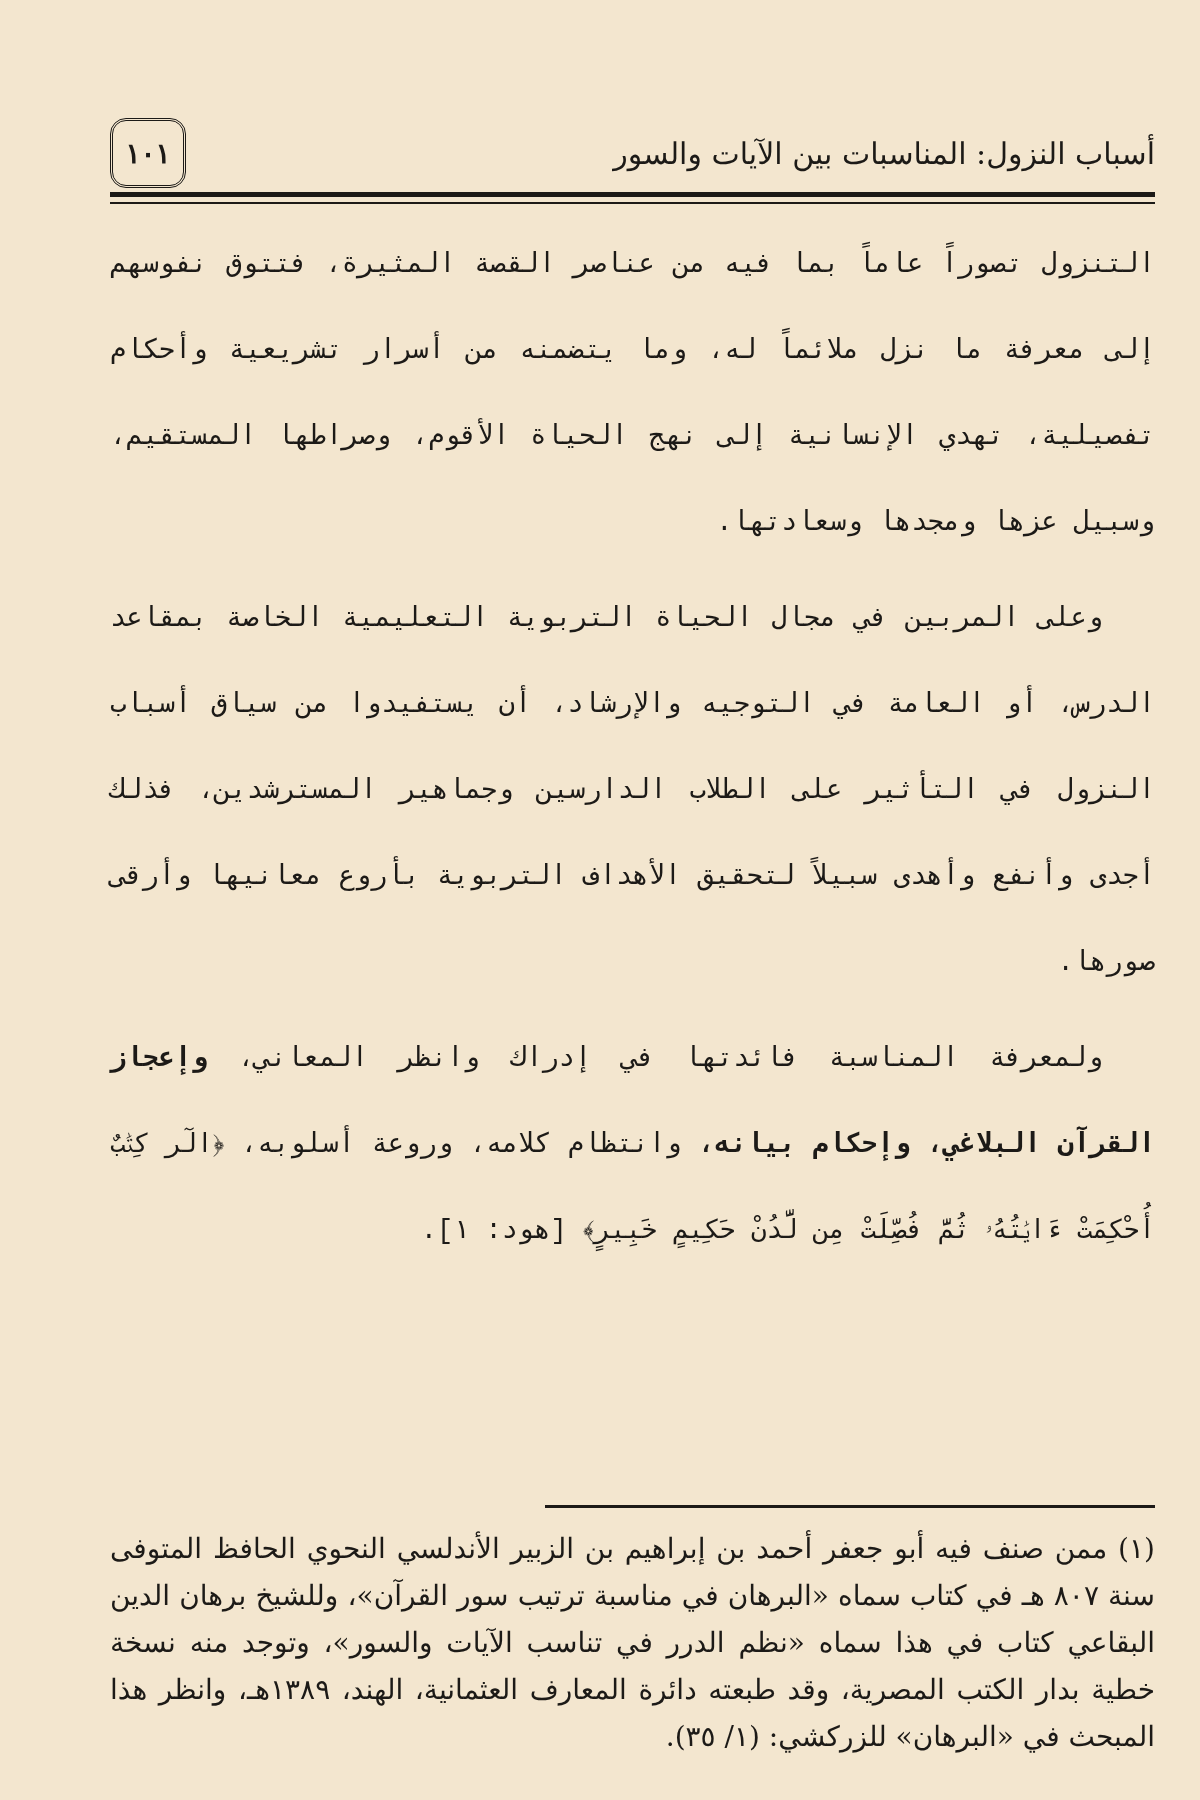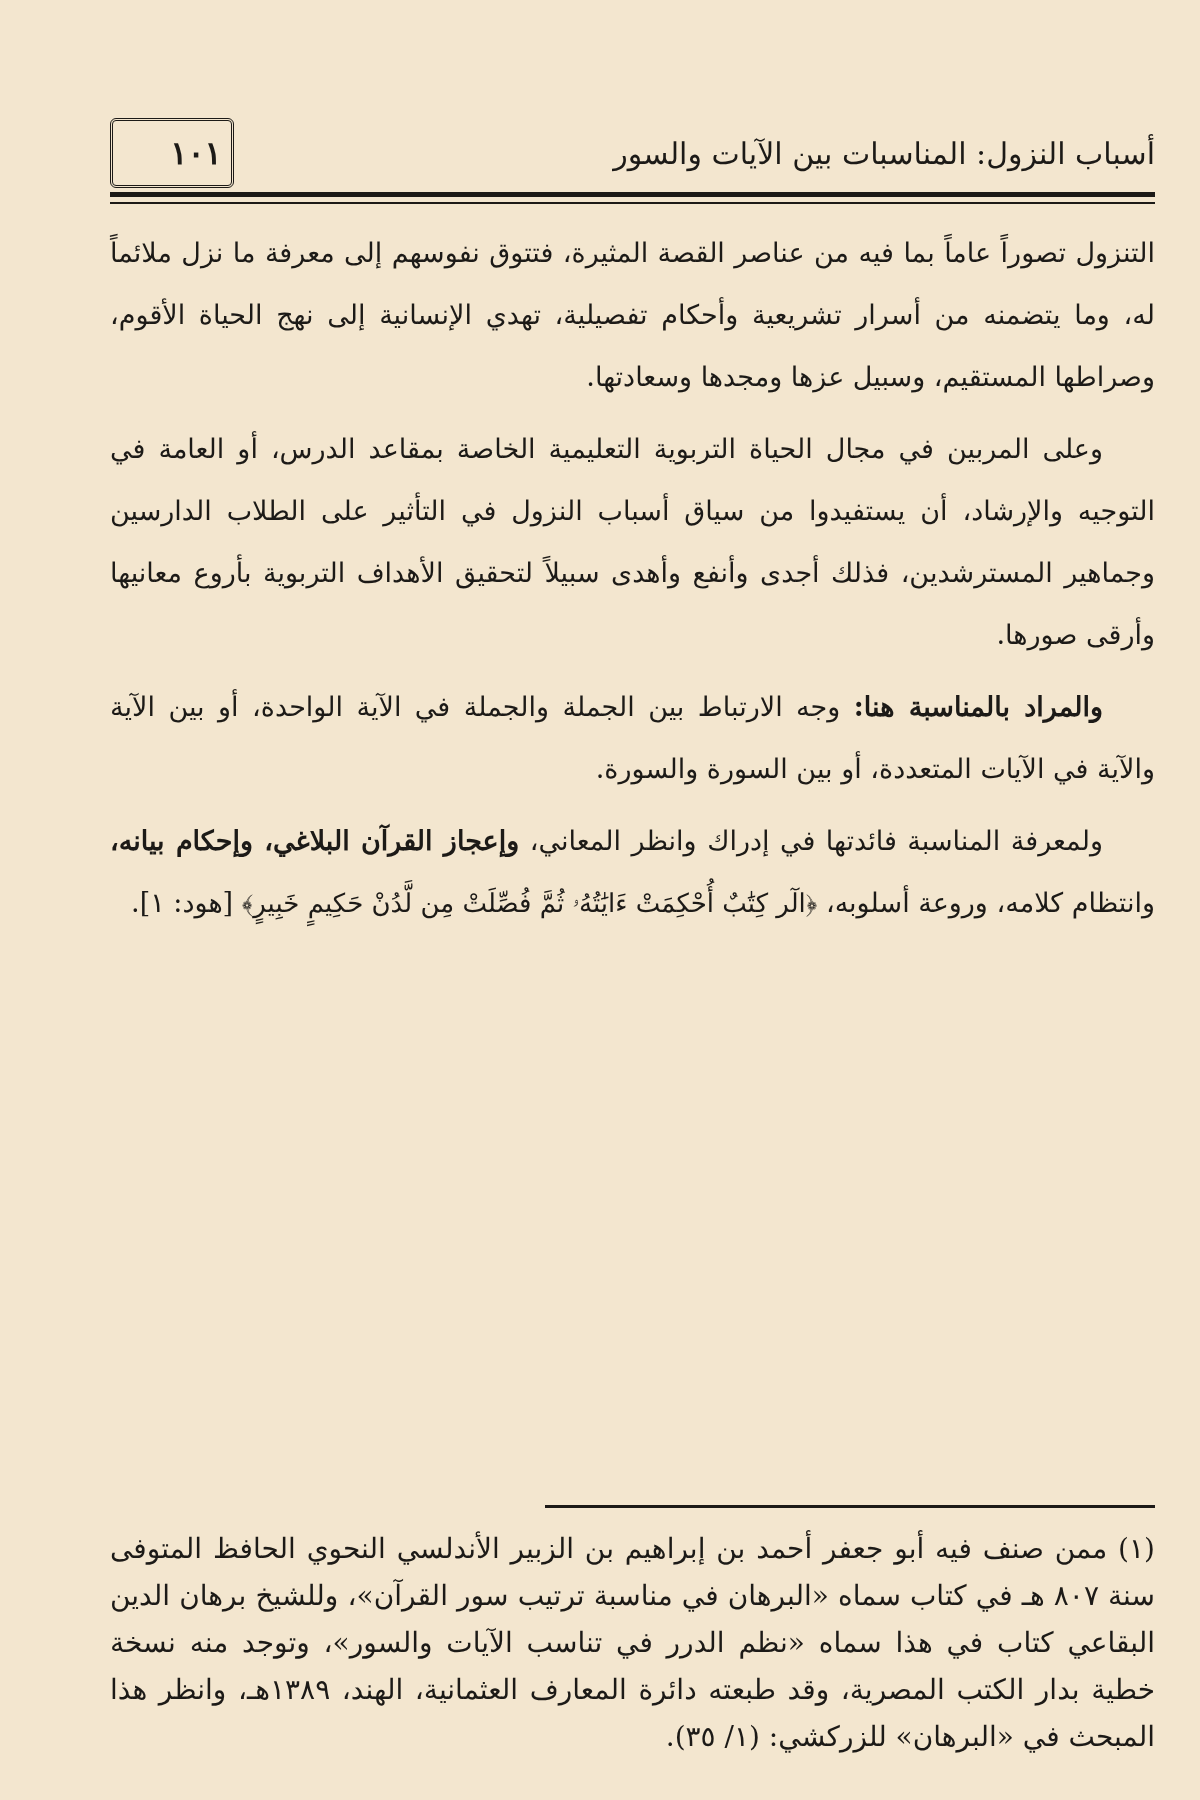--- a/index.html
+++ b/index.html
@@ -9,29 +9,29 @@
     font-family:"DejaVu Serif", "Liberation Serif", serif;
     color:#1c1a17;
   }
   .page { position:relative; width:1200px; height:1800px; }
   .header {
     position:absolute; top:118px; left:110px; right:45px; height:70px;
     display:flex; flex-direction:row; justify-content:space-between; align-items:center;
   }
   .running-title { font-size:30px; font-weight:normal; }
   .page-number {
-    width:70px; height:64px; border:3px double #1c1a17; border-radius:6px;
+    width:70px; height:64px; border:3px double #1c1a17; border-radius:16px;
     display:flex; align-items:center; justify-content:center;
-    font-size:32px; font-weight:bold;padding-left:48px;
+    font-size:28px; font-weight:bold;
   }
   .rule-thick { position:absolute; top:192px; left:110px; right:45px; height:5px; background:#1c1a17; }
   .rule-thin  { position:absolute; top:202px; left:110px; right:45px; height:2px; background:#1c1a17; }
   .body {
     position:absolute; top:222px; left:110px; right:45px;
-    font-size:27px; line-height:62px; text-align:justify;
+    font-size:27px; line-height:86px; text-align:justify;font-family:Liberation Mono, monospace;
   }
   .body p { margin:0 0 10px 0; text-indent:0; }
   .body p.indent { text-indent:52px; }
   .heading {
     text-align:center; font-weight:bold; font-size:30px; margin:10px 0 6px 0;
   }
   .term { font-weight:bold; }
   .quran { font-size:26px; }
   .sup { font-size:15px; vertical-align:super; }
   .fn-rule { position:absolute; top:1505px; left:545px; right:45px; height:3px; background:#1c1a17; }
@@ -52,23 +52,20 @@
   <div class="rule-thick"></div>
   <div class="rule-thin"></div>
 
   <div class="body">
     <p>التنزول تصوراً عاماً بما فيه من عناصر القصة المثيرة، فتتوق نفوسهم إلى معرفة ما نزل ملائماً له، وما يتضمنه من أسرار تشريعية وأحكام تفصيلية، تهدي الإنسانية إلى نهج الحياة الأقوم، وصراطها المستقيم، وسبيل عزها ومجدها وسعادتها.</p>
     <p class="indent">وعلى المربين في مجال الحياة التربوية التعليمية الخاصة بمقاعد الدرس، أو العامة في التوجيه والإرشاد، أن يستفيدوا من سياق أسباب النزول في التأثير على الطلاب الدارسين وجماهير المسترشدين، فذلك أجدى وأنفع وأهدى سبيلاً لتحقيق الأهداف التربوية بأروع معانيها وأرقى صورها.</p>
 
 
 
 
-    <p class="indent">
-      <span class="term">والمراد بالمناسبة هنا:</span><span> وجه الارتباط بين الجملة والجملة في الآية الواحدة، أو بين الآية والآية في الآيات المتعددة، أو بين السورة والسورة.</span>
-    </p>
 
     <p class="indent">
       <span>ولمعرفة المناسبة فائدتها في إدراك وانظر المعاني، </span><span class="term">وإعجاز القرآن البلاغي، وإحكام بيانه،</span><span> وانتظام كلامه، وروعة أسلوبه، </span><span class="quran">﴿الٓر كِتَٰبٌ أُحْكِمَتْ ءَايَٰتُهُۥ ثُمَّ فُصِّلَتْ مِن لَّدُنْ حَكِيمٍ خَبِيرٍ﴾</span><span> [هود: ١].</span>
     </p>
   </div>
 
   <div class="fn-rule"></div>
   <div class="footnotes">
     <p style="margin:0">(١) ممن صنف فيه أبو جعفر أحمد بن إبراهيم بن الزبير الأندلسي النحوي الحافظ المتوفى سنة ٨٠٧ هـ في كتاب سماه «البرهان في مناسبة ترتيب سور القرآن»، وللشيخ برهان الدين البقاعي كتاب في هذا سماه «نظم الدرر في تناسب الآيات والسور»، وتوجد منه نسخة خطية بدار الكتب المصرية، وقد طبعته دائرة المعارف العثمانية، الهند، ١٣٨٩هـ، وانظر هذا المبحث في «البرهان» للزركشي: (١/ ٣٥).</p>
   </div>

